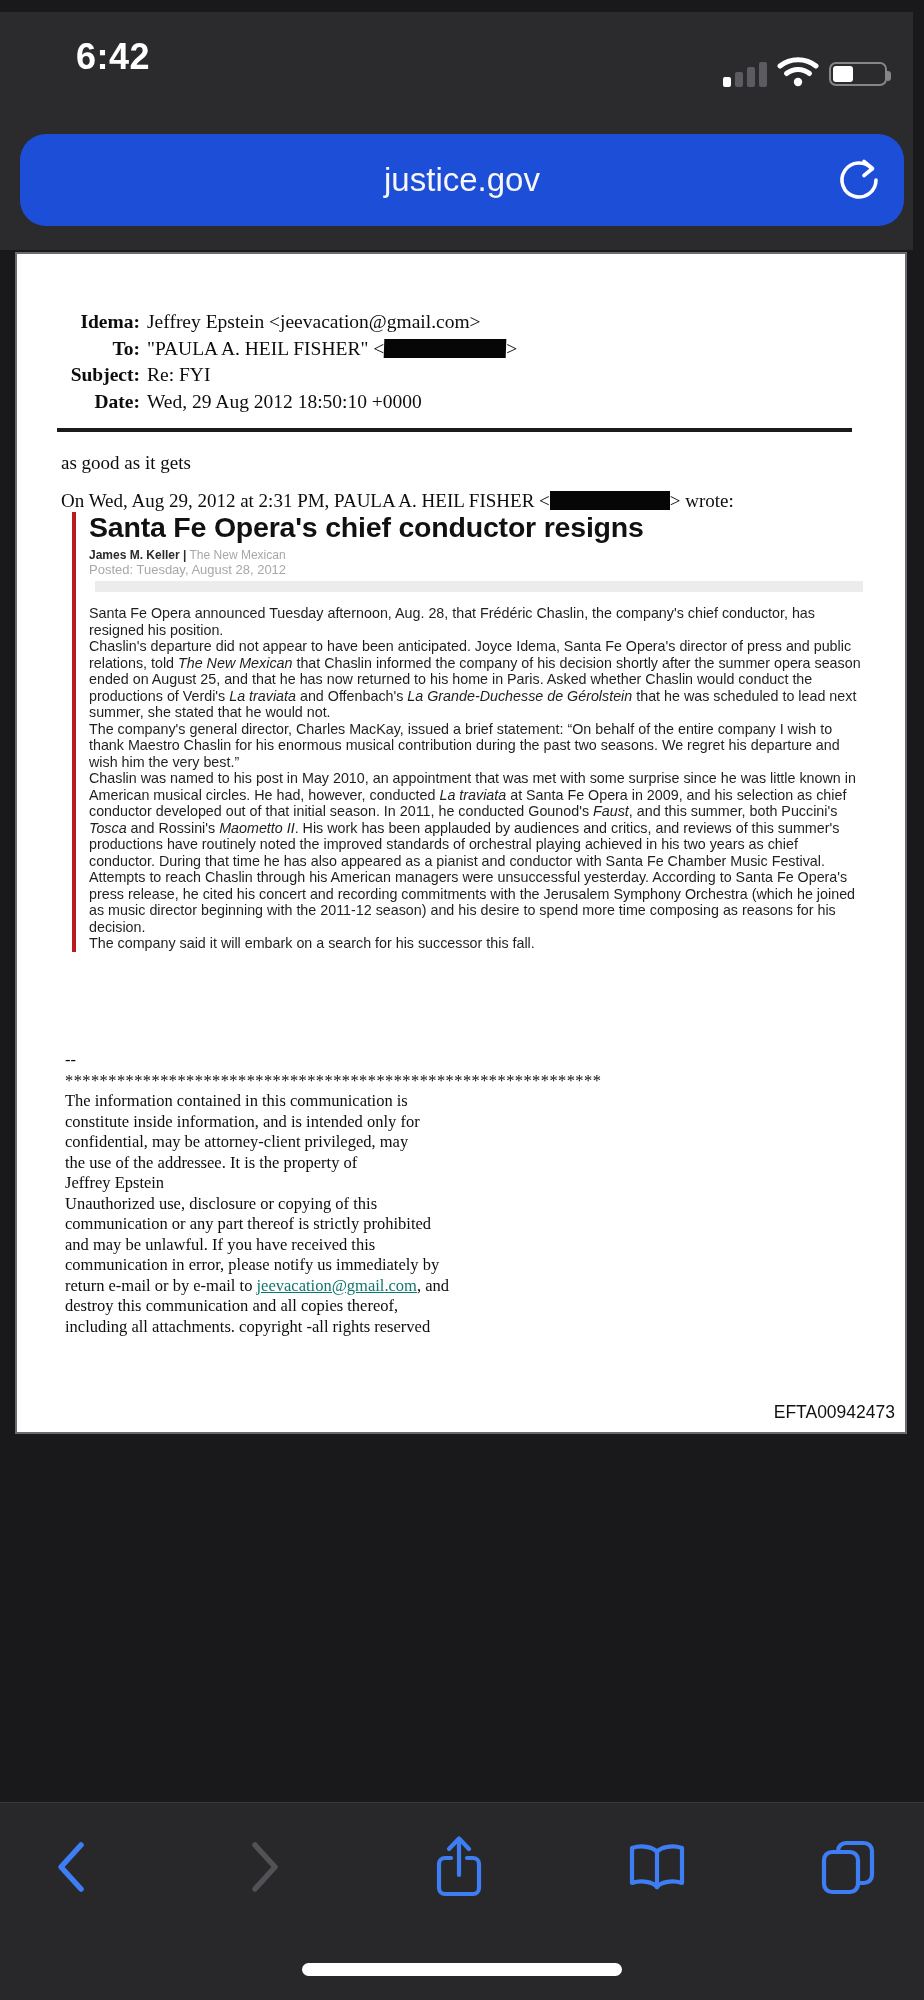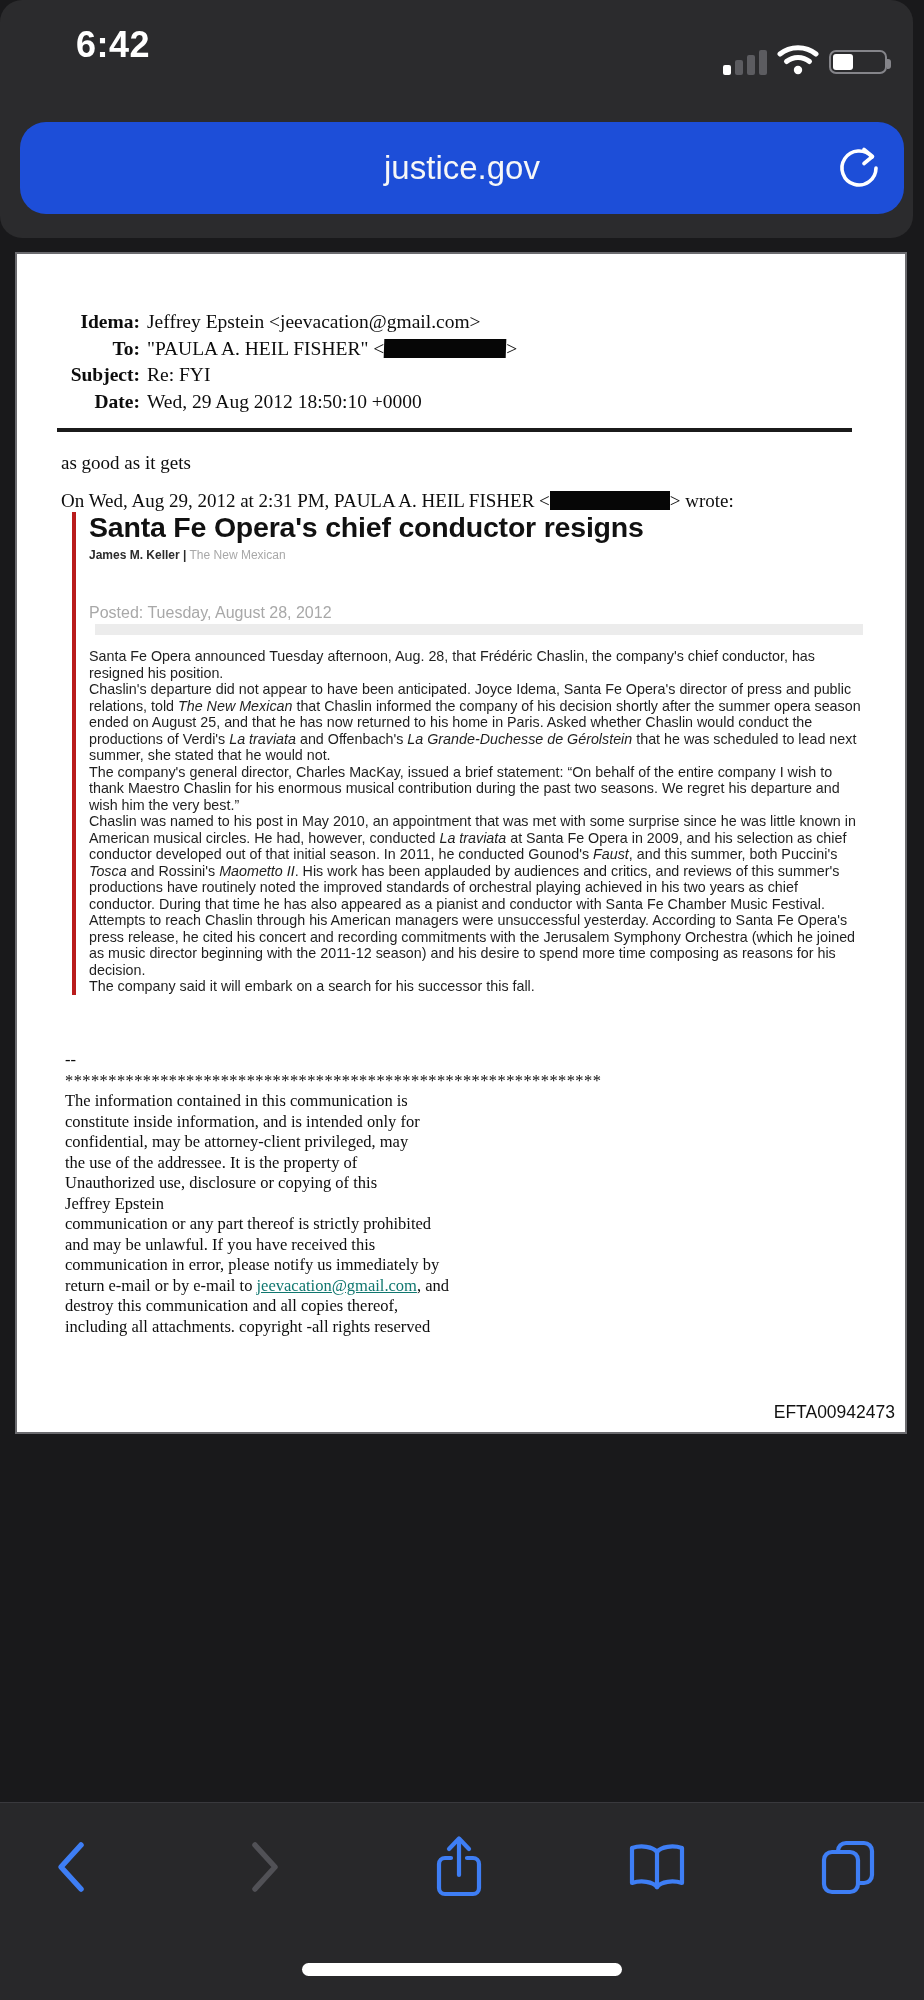--- a/index.html
+++ b/index.html
@@ -3,21 +3,21 @@
 <meta charset="utf-8">
 <style>
   * { margin:0; padding:0; box-sizing:border-box; }
   html,body { background:#000; }
   .screen {
     position:relative; width:924px; height:2000px; margin:0 auto;
     background:#19191b; overflow:hidden;
     font-family:"Liberation Sans", sans-serif;
   }
   
-  .header { position:absolute; left:0; top:0; width:913px; height:238px; background:#2b2b2d;border-radius:22px; }
+  .header { position:absolute; left:0; top:12px; width:913px; height:238px; background:#2b2b2d; }
   .time { position:absolute; left:76px; top:24px; font-size:36px; font-weight:600; color:#ffffff; letter-spacing:.5px; }
   .statusicons { position:absolute; right:26px; top:44px; display:flex; align-items:center; gap:10px; }
   .sigbars { display:flex; align-items:flex-end; gap:3.5px; height:26px; }
   .sigbar { width:8.5px; border-radius:2px; }
   .battery { position:relative; width:58px; height:24px; border:2px solid #85858a; border-radius:7px; }
   .battery-fill { position:absolute; left:2px; top:2px; height:16px; background:#fff; border-radius:3px; }
   .battery-nub { position:absolute; right:-6px; top:7px; width:4px; height:10px; background:#85858a; border-radius:0 3px 3px 0; }
   .urlbar {
     position:absolute; left:20px; top:122px; width:884px; height:92px;
     background:#1d4ed8; border-radius:26px; display:flex; align-items:center; justify-content:center;
@@ -42,21 +42,21 @@
   .quote-intro { position:absolute; left:44px; top:236px; font-size:19px; white-space:nowrap; }
   .bquote {
     position:absolute; left:55px; top:258px; width:786px;
     border-left:4px solid #b91c1c; padding-left:13px;
     font-family:"Liberation Sans", sans-serif;
   }
   .headline { font-size:28.5px; line-height:30px; font-weight:bold; color:#111; letter-spacing:-.2px; }
   .byline { margin-top:6px; font-size:12px; line-height:15px; }
   .byline .author { font-weight:bold; color:#2b2b2b; }
   .byline .source { color:#a8a8a8; }
-  .posted { font-size:16px; line-height:14px; color:#a8a8a8;margin-top:43px; }
+  .posted { font-size:13px; line-height:14px; color:#a8a8a8; }
   .graybar { margin:4px 0 0 6px; width:768px; height:11px; background:#ececec; }
   .article-body { margin-top:13px; width:772px; font-size:14.3px; line-height:16.5px; color:#1f1f1f; }
   .article-body p { margin:0; }
   .sig { position:absolute; left:48px; top:796px; font-size:16.5px; line-height:20.5px; color:#0d0d0d; }
   .sig .stars { white-space:nowrap; letter-spacing:.4px; }
   .sig a, .sig .link { color:#0f766e; text-decoration:underline; cursor:pointer; }
   .bates { position:absolute; right:10px; top:1148px; font-family:"Liberation Sans", sans-serif; font-size:17.5px; color:#111; }
   
   .toolbar {
     position:absolute; left:0; top:1802px; width:924px; height:198px;
@@ -151,22 +151,22 @@
     </div>
 
     <div class="sig">
       <div>--</div>
       <div class="stars">**************************************************************</div>
       <div id="sig-lines">
           <div><span>The information contained in this communication is</span></div>
           <div><span>constitute inside information, and is intended only for</span></div>
           <div><span>confidential, may be attorney-client privileged, may</span></div>
           <div><span>the use of the addressee. It is the property of</span></div>
+          <div><span>Jeffrey Epstein</span></div>
           <div><span>Unauthorized use, disclosure or copying of this</span></div>
-          <div><span>Jeffrey Epstein</span></div>
           <div><span>communication or any part thereof is strictly prohibited</span></div>
           <div><span>and may be unlawful. If you have received this</span></div>
           <div><span>communication in error, please notify us immediately by</span></div>
           <div><span>return e-mail or by e-mail to </span><span class="link">jeevacation@gmail.com</span><span>, and</span></div>
           <div><span>destroy this communication and all copies thereof,</span></div>
           <div><span>including all attachments. copyright -all rights reserved</span></div>
         </div>
     </div>
 
     <div class="bates">EFTA00942473</div>

